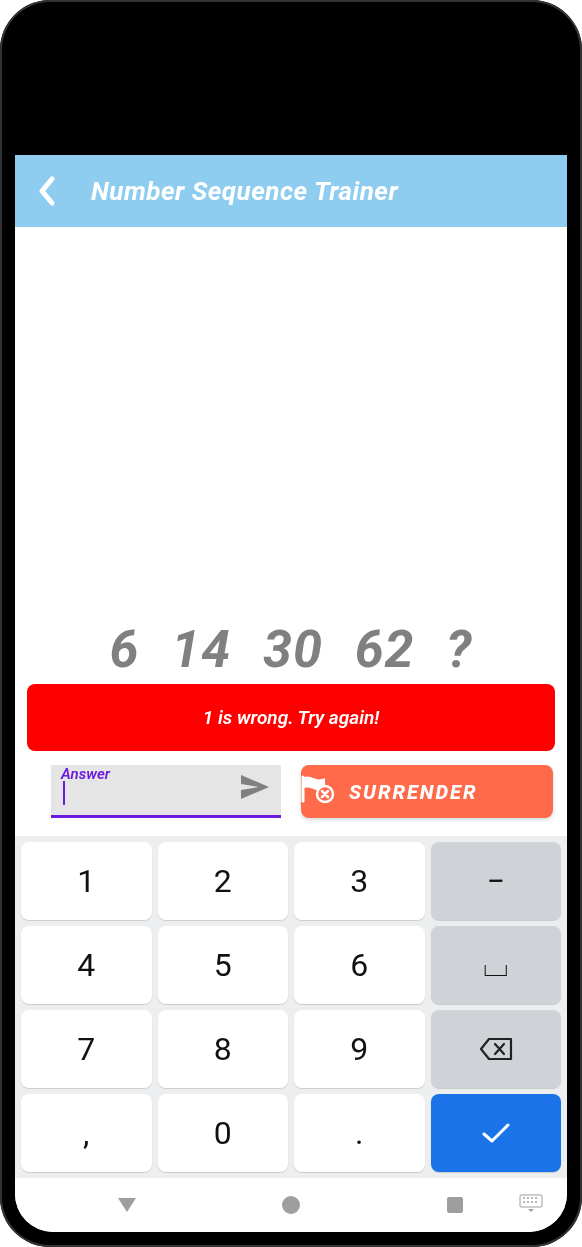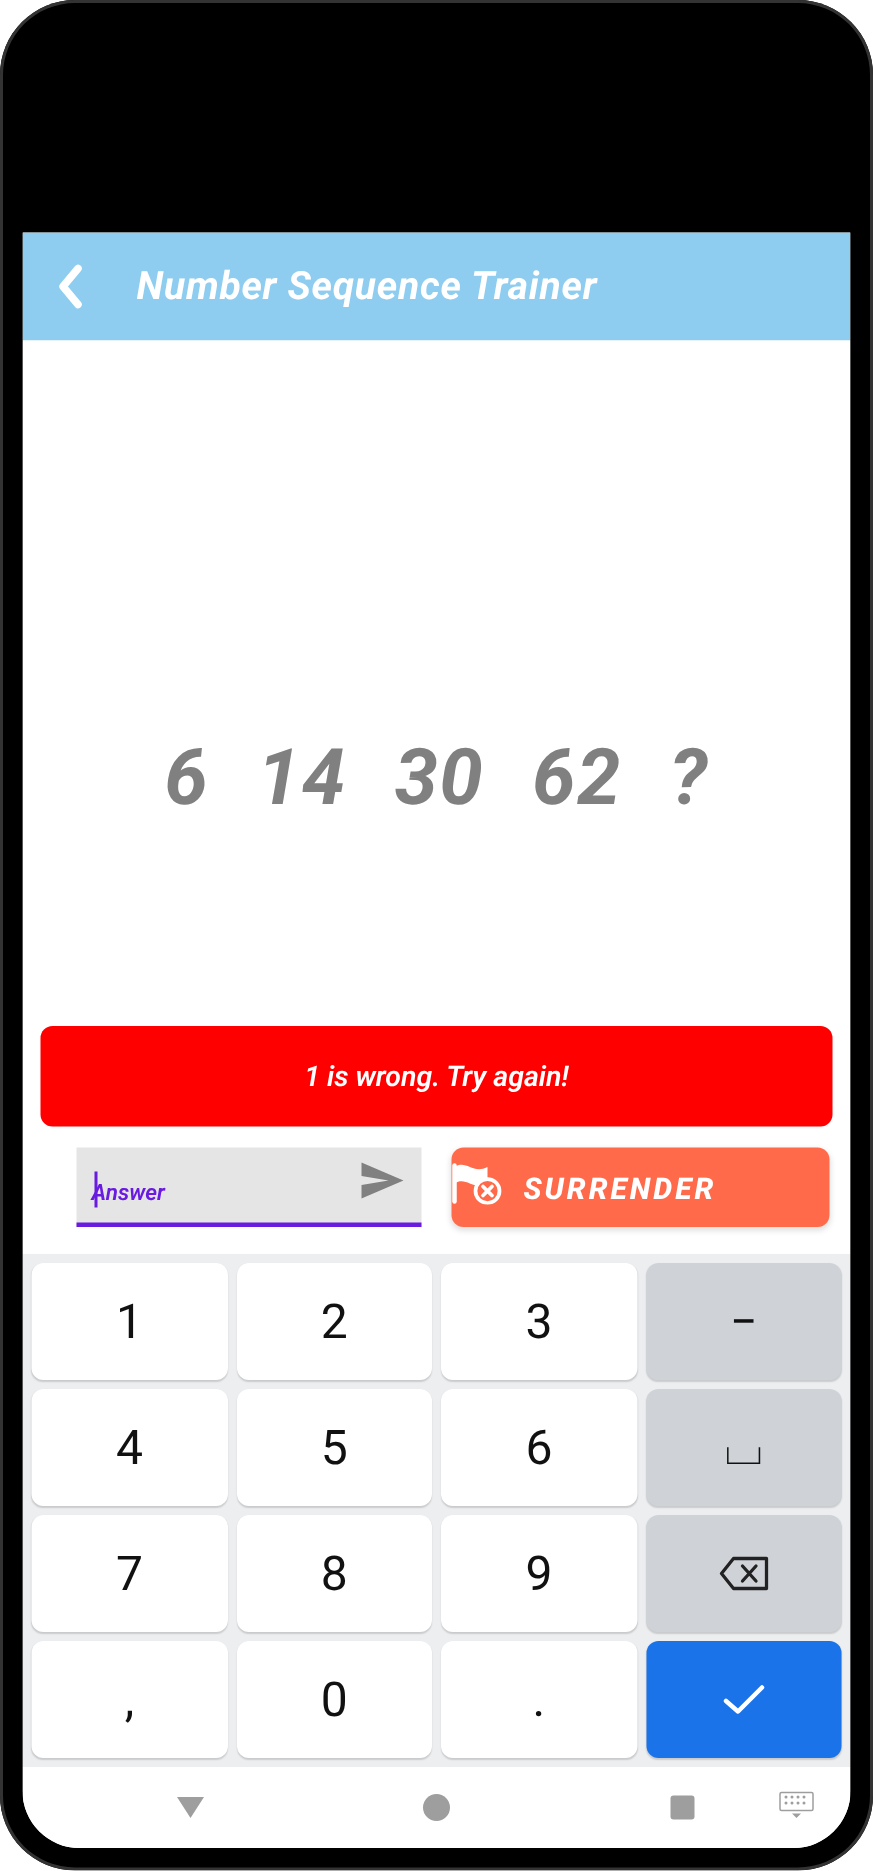--- a/index.html
+++ b/index.html
@@ -83,21 +83,21 @@
   .content {
     flex: 1 1 auto;
     background: #fff;
     display: flex;
     flex-direction: column;
     padding: 0 8px;
   }
   .sequence-area {
     flex: 1 1 auto;
     display: flex;
-    align-items: center;
+    align-items: flex-end;
     justify-content: center;
     padding-top: 130px;
   }
   .sequence {
     font-size: 52px;
     font-weight: 700;
     font-style: italic;
     color: #808080;
     letter-spacing: 1px;
     word-spacing: 18px;
@@ -124,21 +124,21 @@
     flex: 0 0 230px;
     background: #e5e5e5;
     border-bottom: 3px solid #6a1be0;
     position: relative;
     padding: 8px 10px 10px 10px;
     display: flex;
     align-items: flex-end;
   }
   .answer-label {
     position: absolute;
-    top: 21px;
+    top: 0;
     left: 10px;
     color: #6a1be0;
     font-size: 15px;
     font-style: italic;
     font-weight: 600;
   }
   .answer-caret {
     position: absolute;
     left: 12px;
     bottom: 10px;

